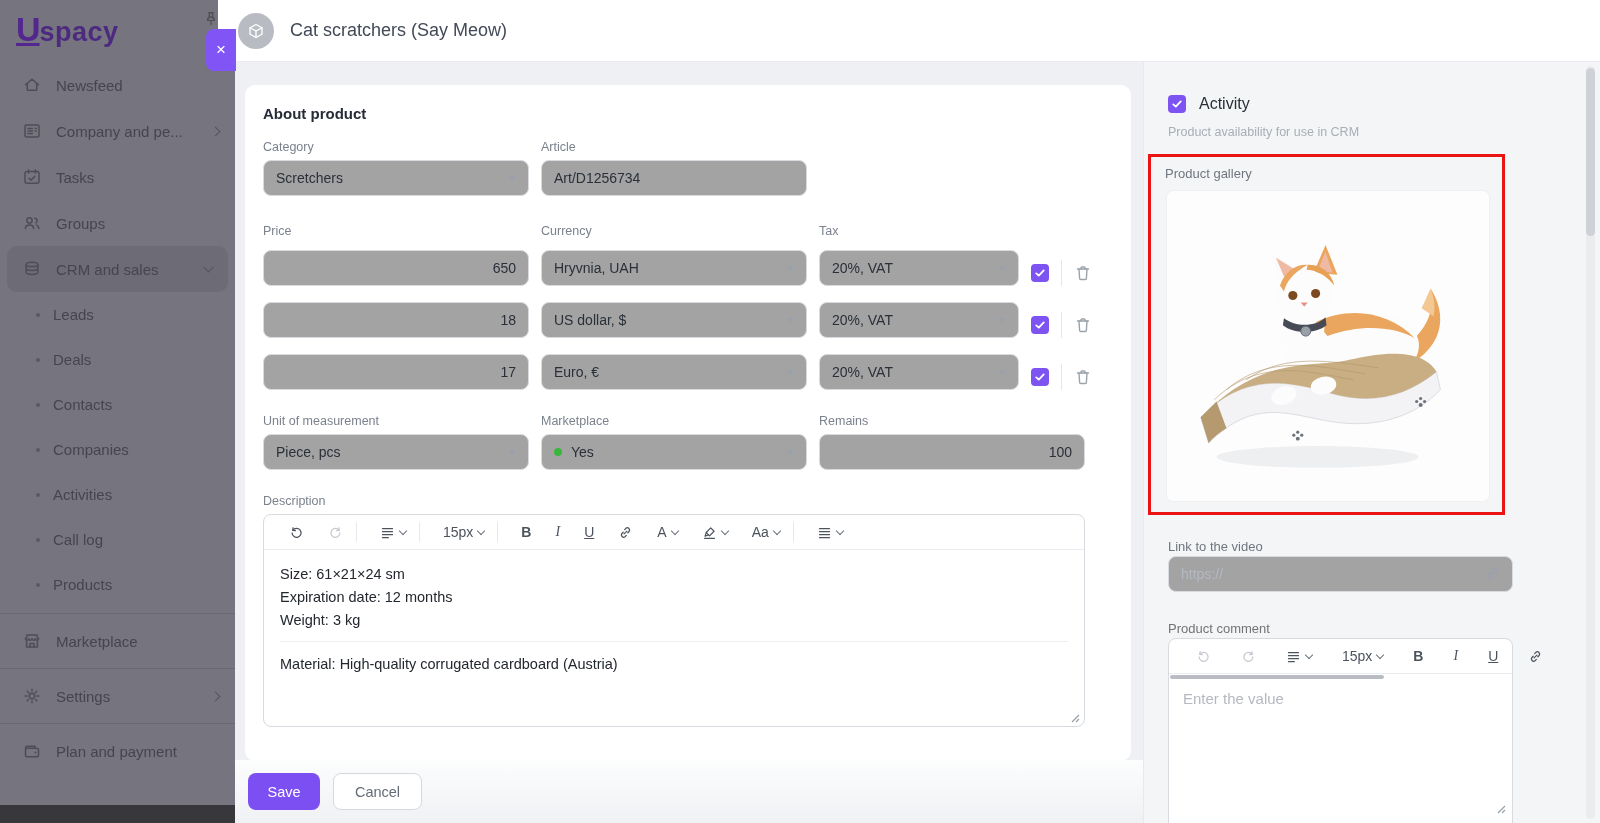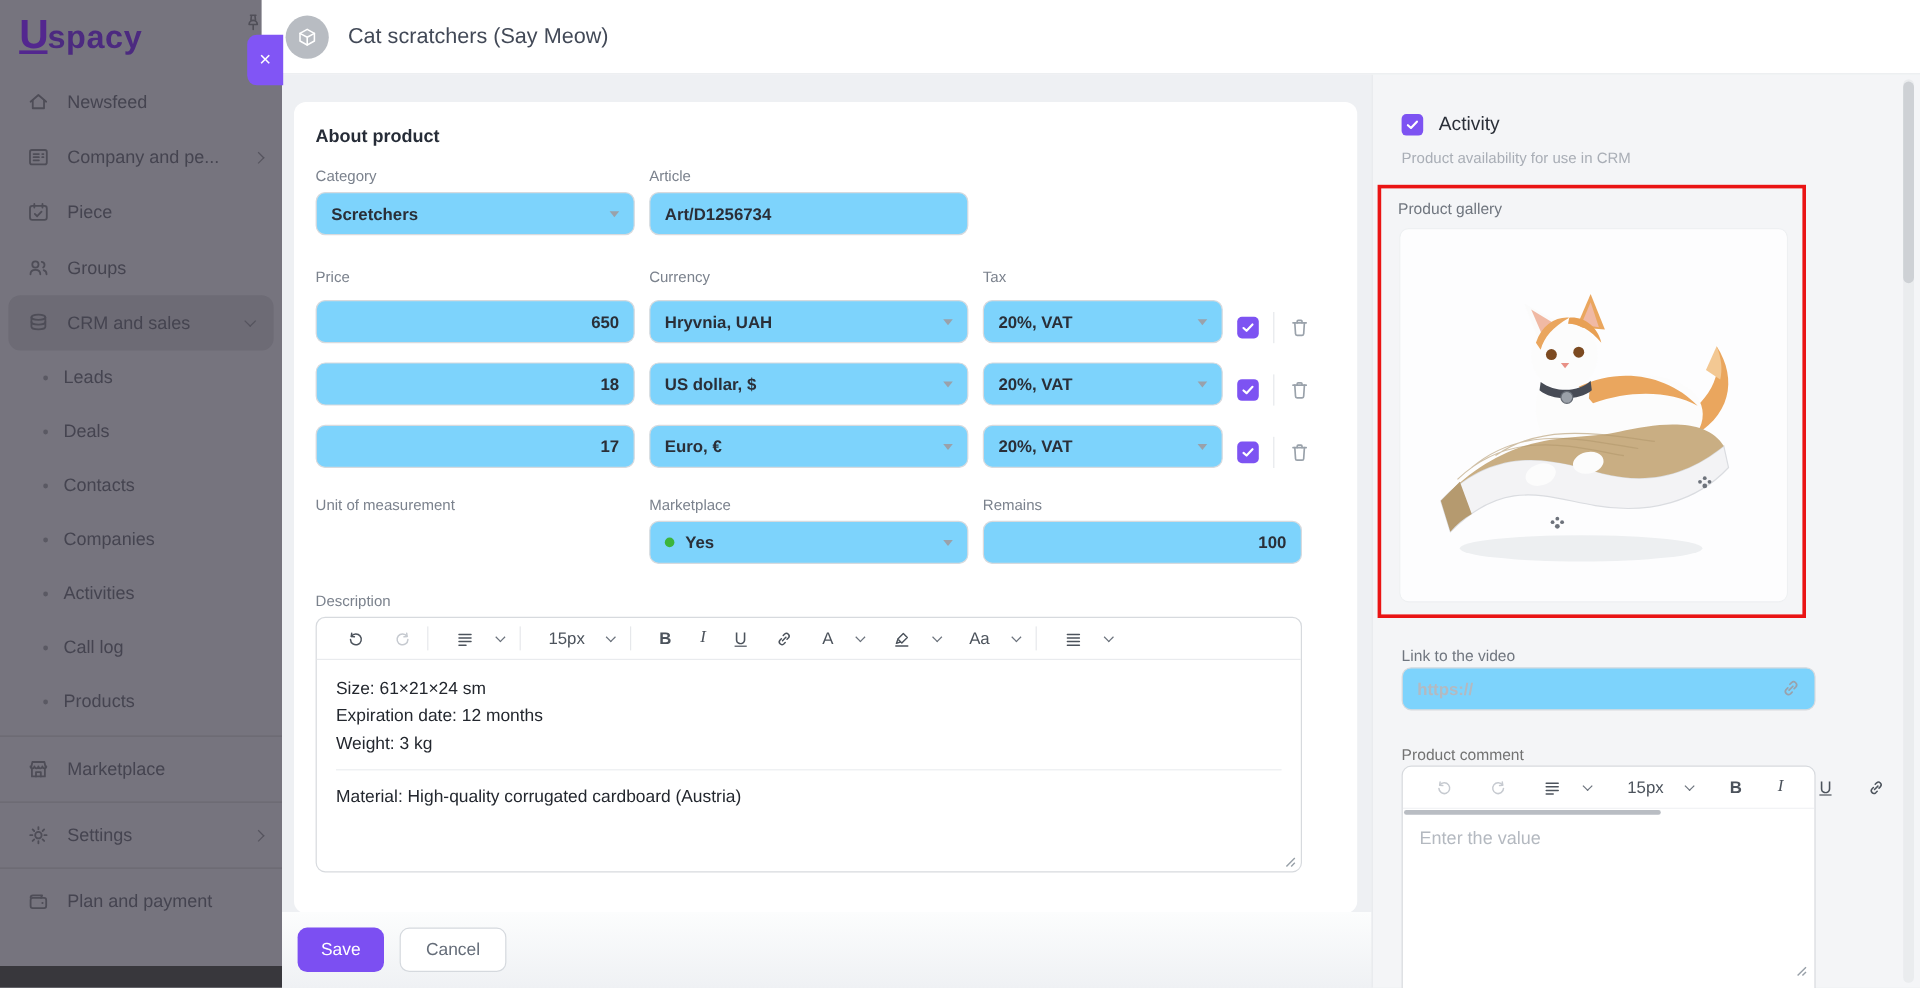--- a/index.html
+++ b/index.html
@@ -45,43 +45,43 @@
   .content { position:absolute; left:0; top:62px; right:0; bottom:0; }
   .leftcol { position:absolute; left:0; top:0; width:925px; bottom:0; background:#eef0f3; }
   .card { position:absolute; left:27px; top:23px; width:886px; height:676px;
     background:#fff; border-radius:10px; padding:20px 0 0 18px; }
   .card h3 { font-size:15px; font-weight:700; color:#262c37; margin-bottom:18px; }
 
   .fgrid { display:grid; grid-template-columns:266px 266px 266px; column-gap:12px; }
   .pgrid { display:grid; grid-template-columns:266px 266px 200px auto; column-gap:12px; margin-bottom:16px; }
   .lrow  { margin-bottom:6px; }
   .flabel { font-size:12.5px; color:#7b828d; margin-bottom:6px; }
-  .ctl { height:36px; border:1px solid #d7dade; border-radius:8px; background:#7dd3fc;
-    display:flex; align-items:center; padding:0 12px; font-size:14px; color:#2a2f38; width:100%;font-weight:bold; }
+  .ctl { height:36px; border:1px solid #d7dade; border-radius:8px; background:#a3a3a3;
+    display:flex; align-items:center; padding:0 12px; font-size:14px; color:#2a2f38; width:100%; }
   .sel { justify-content:space-between; cursor:pointer; }
   .tri { width:0; height:0; border-left:4.5px solid transparent; border-right:4.5px solid transparent;
     border-top:5.5px solid #9aa1aa; flex:none; margin-left:8px; }
   input.ctl { outline:none; }
   input.num { text-align:right; }
   input::placeholder, textarea::placeholder { color:#b4b9c0; opacity:1; }
   .gdot { width:8px; height:8px; border-radius:50%; background:#3cb53c; margin-right:9px; flex:none; }
   .aux { display:flex; align-items:center; gap:12px; padding-top:9px; }
   .cbx { width:18px; height:18px; background:#7d53f2; border-radius:4px; display:flex;
     align-items:center; justify-content:center; cursor:pointer; flex:none; }
   .vline { width:1px; height:26px; background:#e5e8eb; }
   .trash { color:#9aa2ab; cursor:pointer; display:flex; }
 
   .mt24 { margin-top:24px; } .mt28 { margin-top:28px; }
 
   
   .editor { width:822px; border:1px solid #d7dade; border-radius:8px; margin-top:6px;
     position:relative; background:#fff; }
   .toolbar { height:35px; border-bottom:1px solid #e9ebee; display:flex; align-items:center;
     padding:0 8px; color:#4c535c; font-size:14px; }
-  .tbtn { display:flex; align-items:center; gap:19px; padding:0 7px; height:26px; cursor:pointer; white-space:nowrap;margin-left:10px; }
+  .tbtn { display:flex; align-items:center; gap:5px; padding:0 7px; height:26px; cursor:pointer; white-space:nowrap;margin-left:10px; }
   .tbtn.dis { color:#c6cad0; }
   .tchev { width:6px; height:6px; border-right:1.4px solid #6b727c; border-bottom:1.4px solid #6b727c;
     transform:rotate(45deg); margin-top:-3px; }
   .tsep { width:1px; height:20px; background:#e6e8eb; margin:0 6px; }
   .b { font-weight:700; } .i { font-style:italic; font-family:"Liberation Serif", serif; }
   .u { text-decoration:underline; }
   .desc-body { padding:13px 16px 10px; font-size:14.5px; color:#23272e; line-height:23px; height:176px; }
   .desc-div { border-top:1px solid #eceef1; margin:9px 0 11px; }
   .rsz { position:absolute; right:4px; bottom:3px; color:#98a0a8; }
 
@@ -154,21 +154,21 @@
       <span class="lbl">Company and pe...</span>
       <span class="chev right"></span>
     </div>
     <div class="nav-item">
       <span class="ic">
         <svg width="20" height="20" viewBox="0 0 20 20" fill="none" stroke="currentColor" stroke-width="1.5" stroke-linecap="round" stroke-linejoin="round">
             <rect x="3" y="4.6" width="14" height="11.6" rx="2"></rect>
             <path d="M6.6 3v3M13.4 3v3M7 11.2l2 2 3.6-3.8"></path>
           </svg>
       </span>
-      <span class="lbl">Piece</span>
+      <span class="lbl">Tasks</span>
     </div>
     <div class="nav-item">
       <span class="ic">
         <svg width="20" height="20" viewBox="0 0 20 20" fill="none" stroke="currentColor" stroke-width="1.5" stroke-linecap="round" stroke-linejoin="round">
             <circle cx="7.5" cy="7.4" r="2.6"></circle>
             <path d="M3.4 15.6c0-2.3 1.8-3.7 4.1-3.7s4.1 1.4 4.1 3.7"></path>
             <path d="M12.8 5.3c1.3.2 2.3 1.2 2.3 2.5 0 .9-.4 1.7-1.1 2.2M14.4 12.1c1.5.5 2.4 1.7 2.4 3.5"></path>
           </svg>
       </span>
       <span class="lbl">Groups</span>
@@ -369,20 +369,24 @@
                   <path d="M7 5V3.8c0-.5.4-.8.8-.8h2.4c.4 0 .8.3.8.8V5"></path>
                   <path d="M5 5l.6 9.2c0 .7.6 1.3 1.3 1.3h4.2c.7 0 1.3-.6 1.3-1.3L13 5"></path>
                 </svg>
             </span>
           </div>
         </div>
 
         <div class="fgrid mt24">
           <div>
             <div class="flabel">Unit of measurement</div>
+            <div class="ctl sel">
+              <span>Piece, pcs</span>
+              <span class="tri"></span>
+            </div>
           </div>
           <div>
             <div class="flabel">Marketplace</div>
             <div class="ctl sel">
               <span style="display:flex;align-items:center;">
                 <span class="gdot"></span>
                 <span>Yes</span>
               </span>
               <span class="tri"></span>
             </div>

